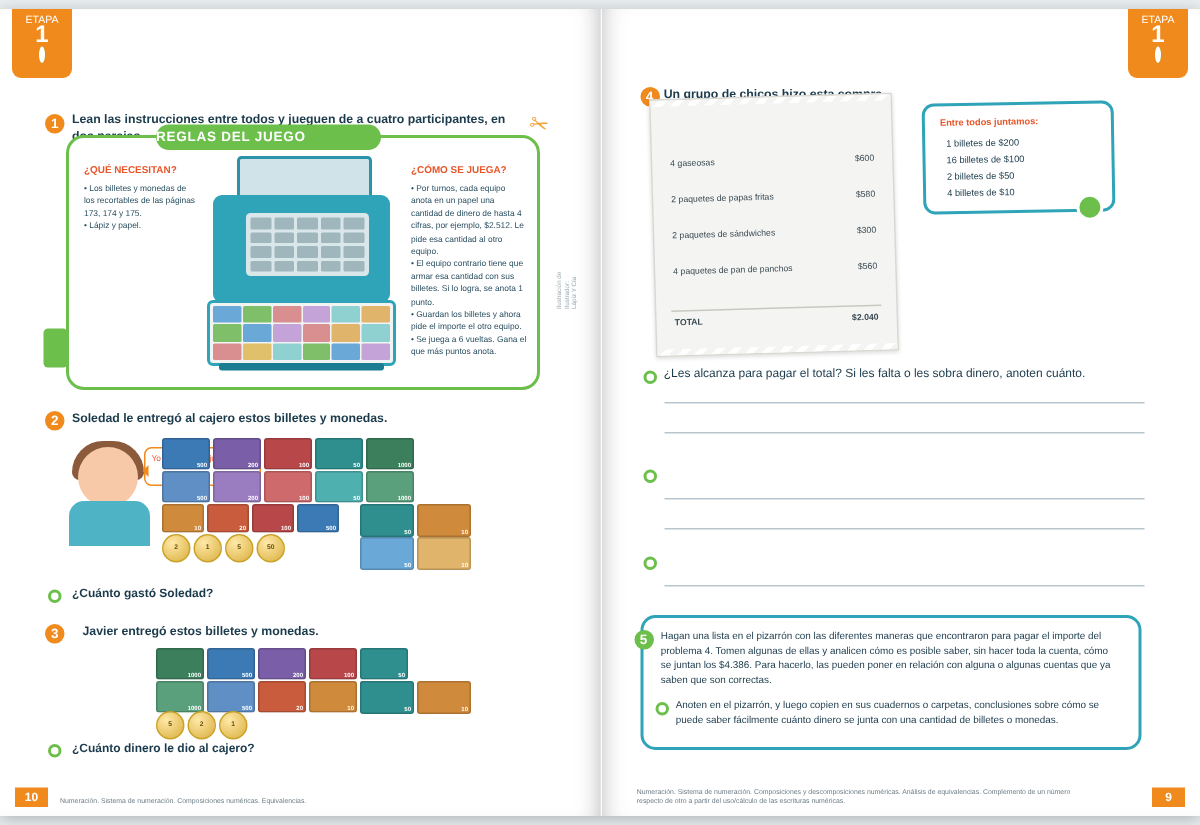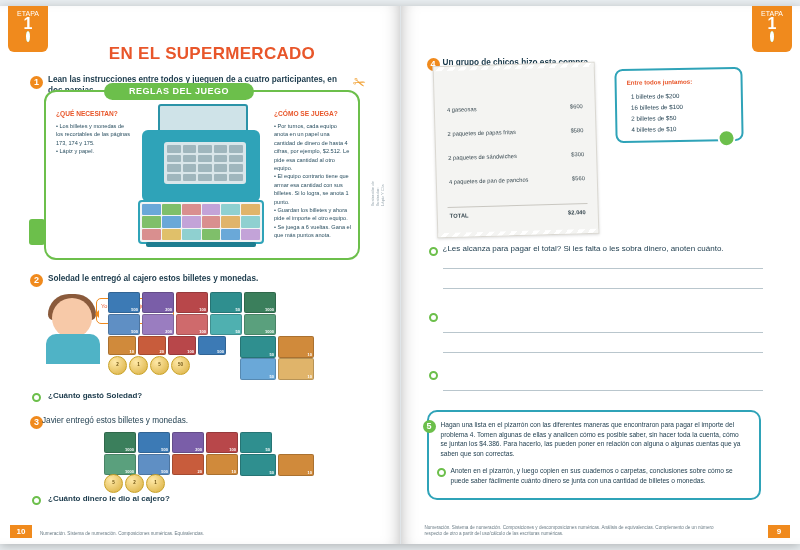--- a/index.html
+++ b/index.html
@@ -21,21 +21,21 @@
   
   .title{position:absolute;left:62px;top:38px;width:300px;text-align:center;color:#e8562a;font-size:17px;font-weight:bold;letter-spacing:.3px;}
   .num-circle{position:absolute;width:13px;height:13px;border-radius:50%;color:#fff;font-size:9px;font-weight:bold;text-align:center;line-height:13px;}
   .nc-orange{background:#f08a1d;}
   .nc-green{background:#6cbf4b;}
   .bullet-ring{position:absolute;width:9px;height:9px;border-radius:50%;border:2.5px solid #6cbf4b;box-sizing:border-box;}
   .itext{position:absolute;font-size:8.2px;color:#1b3a4b;line-height:1.35;}
 
   
   .rules{position:absolute;left:44px;top:84px;width:312px;height:166px;border:2.5px solid #6cbf4b;border-radius:12px;background:#fff;}
-  .rules-header{position:absolute;left:58px;top:-9px;width:150px;height:17px;background:#6cbf4b;border-radius:9px;color:#fff;font-size:9px;font-weight:bold;text-align:center;line-height:17px;letter-spacing:.5px;}
+  .rules-header{position:absolute;left:58px;top:-9px;width:150px;height:17px;background:#6cbf4b;border-radius:9px;color:#fff;font-size:9px;font-weight:bold;text-align:left;line-height:17px;letter-spacing:.5px;}
   .scissors{position:absolute;right:-8px;top:-18px;font-size:15px;color:#f2a43a;transform:rotate(18deg);}
   .col-h{position:absolute;font-size:6.6px;font-weight:bold;color:#e8562a;}
   .col-t{position:absolute;font-size:5.6px;color:#2a4f60;line-height:1.5;}
   .reg{position:absolute;left:96px;top:104px;width:128px;height:144px;}
   .reg .screen{position:absolute;left:20px;top:4px;width:86px;height:26px;background:#cfe3e8;border:2px solid #2b93a8;border-radius:3px;}
   .reg .body{position:absolute;left:4px;top:30px;width:118px;height:72px;background:#2fa3b8;border-radius:6px;}
   .reg .keys{position:absolute;left:22px;top:12px;width:82px;height:42px;background:#d9e6ea;border-radius:3px;display:grid;grid-template-columns:repeat(5,1fr);grid-template-rows:repeat(4,1fr);gap:2px;padding:3px;box-sizing:border-box;}
   .reg .keys i{background:#9fb6bd;border-radius:1px;}
   .reg .tray{position:absolute;left:0px;top:100px;width:126px;height:44px;background:#f2f4f4;border:2px solid #2fa3b8;border-radius:4px;display:grid;grid-template-columns:repeat(6,1fr);grid-template-rows:repeat(3,1fr);gap:1px;padding:2px;box-sizing:border-box;}
   .reg .tray i{border-radius:1px;}
@@ -88,21 +88,20 @@
     <div class="spread">
 
       <div class="leaf left">
 
         <div class="tab l">
           <span>ETAPA</span>
           <span class="num">1</span>
           <span class="dot"></span>
         </div>
 
-        <div class="title">EN EL SUPERMERCADO</div>
 
         <div class="num-circle nc-orange" style="left:30px;top:70px;">1</div>
         <div class="itext" style="left:48px;top:68px;width:300px;font-weight:bold;">Lean las instrucciones entre todos y jueguen de a cuatro participantes, en dos parejas.</div>
 
         <div class="rules">
           <div class="rules-header">REGLAS DEL JUEGO</div>
           <div class="scissors">✂</div>
 
           <div class="col-h" style="left:10px;top:18px;">¿QUÉ NECESITAN?</div>
           <div class="col-t" style="left:10px;top:30px;width:74px;white-space:pre-line;">• Los billetes y monedas de los recortables de las páginas 173, 174 y 175.
@@ -244,21 +243,21 @@
             </div>
           <div class="bill" style="width:34px;height:20px;background:#e0b46a;">
               <span>10</span>
             </div>
         </div>
 
         <div class="bullet-ring" style="left:32px;top:387px;"></div>
         <div class="qtext" style="left:48px;top:385px;width:300px;font-weight:bold;">¿Cuánto gastó Soledad?</div>
 
         <div class="num-circle nc-orange" style="left:30px;top:410px;">3</div>
-        <div class="itext" style="left:42px;top:409px;width:300px;font-weight:normal;">Javier entregó estos billetes y monedas.</div>
+        <div class="itext" style="left:55px;top:409px;width:300px;font-weight:bold;">Javier entregó estos billetes y monedas.</div>
 
         <div class="money-row" style="left:104px;top:426px;">
           <div class="bill" style="width:30px;height:19px;background:#3b7f5c;">
               <span>1000</span>
             </div>
           <div class="bill" style="width:30px;height:19px;background:#3c7ab5;">
               <span>500</span>
             </div>
           <div class="bill" style="width:30px;height:19px;background:#7a5ea8;">
               <span>200</span>

